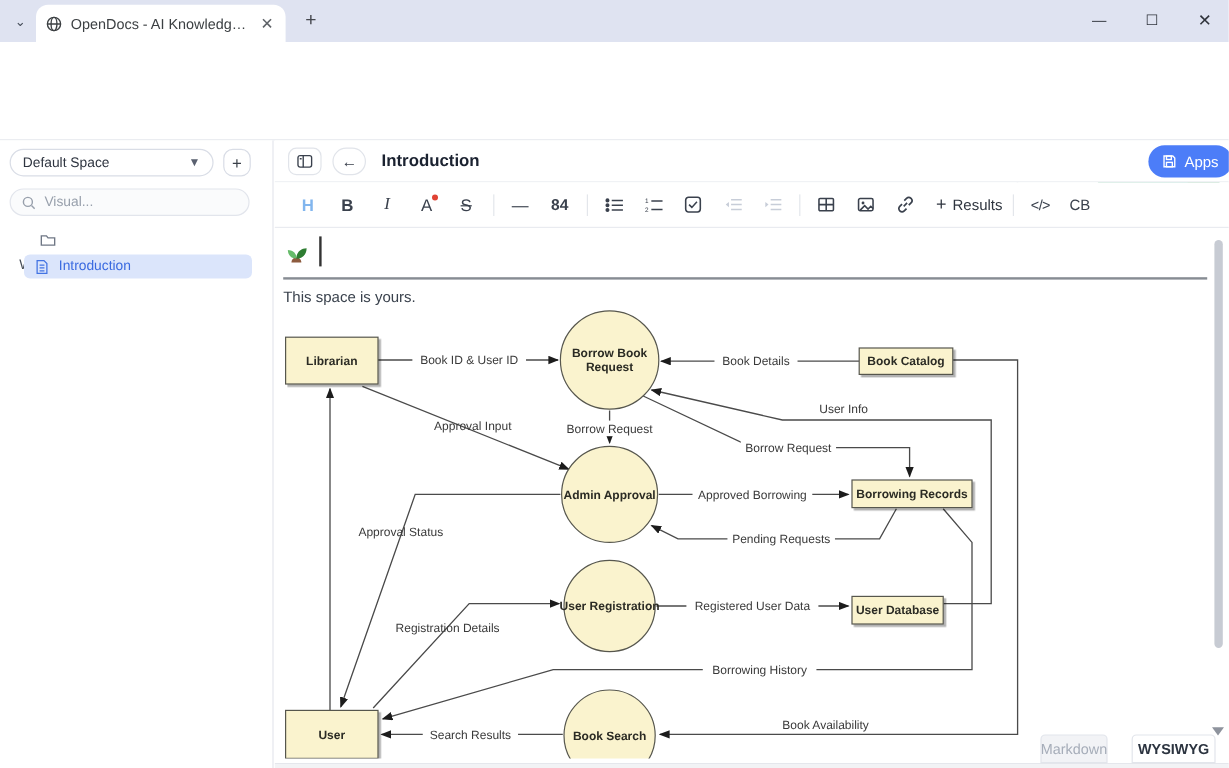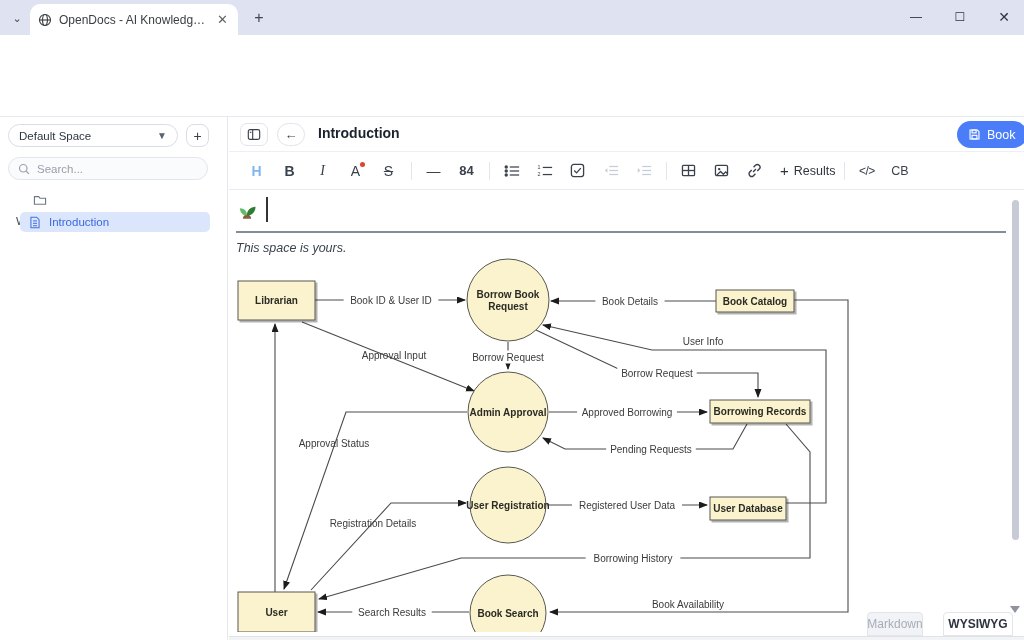--- a/index.html
+++ b/index.html
@@ -63,21 +63,21 @@
   .red-dot { position:absolute; right:4px; top:3px; width:5px; height:5px; border-radius:50%; background:#e04234; }
   .insert-btn { height:24px; display:flex; align-items:center; gap:5px; margin:0 6px; font-size:12.5px; color:#2f353f; cursor:pointer; }
   .insert-btn b { font-size:15px; font-weight:normal; }
   .code-txt { font-size:12px; letter-spacing:-0.5px; }
 
   
   .doc-title-row { left:236px; top:197px; display:flex; align-items:center; gap:8px; }
   .doc-title { font-size:22px; font-weight:bold; color:#222831; }
   .caret { width:2px; height:25px; background:#333; }
   .title-rule { left:236px; top:231px; width:770px; height:2px; background:#878c93; }
-  .doc-para { left:236px; top:241px; font-size:12.5px; color:#3a424d;font-style:italic; }
+  .doc-para { left:236px; top:241px; font-size:12.5px; color:#3a424d; }
 
   
   .mode-tab { top:612px; height:24px; display:flex; align-items:center; justify-content:center; font-size:12px; border:1px solid #e2e5eb; border-radius:4px 4px 0 0; cursor:pointer; z-index:5; }
   #tab-markdown { left:867px; width:56px; background:#f2f3f6; color:#a6adb9; }
   #tab-wysiwyg { left:943px; width:70px; background:#fff; color:#2c3440; font-weight:bold; }
   .editor-bottom-line { left:229px; top:636px; width:795px; height:1px; background:#dfe2e8; z-index:6; }
   .editor-bottom-strip { left:229px; top:637px; width:795px; height:3px; background:#f2f3f5; z-index:6; }
   .scroll-thumb { left:1012px; top:200px; width:7px; height:340px; border-radius:4px; background:#c7cbd3; cursor:pointer; z-index:4; }
   .scroll-down { left:1010px; top:606px; width:0; height:0; border-left:5px solid transparent; border-right:5px solid transparent; border-top:7px solid #8e939d; cursor:pointer; z-index:4; }
 
@@ -186,21 +186,21 @@
   <span class="chev">▼</span>
 </div>
 <div class="abs add-space">+</div>
 <div class="abs search-box">
   <span>
     <svg width="12" height="12" viewBox="0 0 16 16" fill="none" stroke="#98a0ac" stroke-width="1.6">
         <circle cx="7" cy="7" r="5"></circle>
         <line x1="11" y1="11" x2="14.5" y2="14.5"></line>
       </svg>
   </span>
-  <span>Search...</span>
+  <span>Visual...</span>
 </div>
 <div class="abs tree-row">
   <span>
     <svg width="14" height="12" viewBox="0 0 16 14" fill="none" stroke="#6f7785" stroke-width="1.3">
         <path d="M1.5 3h5l1.5 2h6.5v7h-13z"></path>
       </svg>
   </span>
   <span>Welcome</span>
 </div>
 <div class="abs tree-sel">
@@ -228,21 +228,21 @@
 <div class="abs back-btn">←</div>
 <div class="abs doc-nav-title">Introduction</div>
 <div class="abs save-btn">
   <span>
     <svg width="13" height="13" viewBox="0 0 16 16" fill="none" stroke="#fff" stroke-width="1.4">
         <path d="M2.5 2.5h9l2 2v9h-11z"></path>
         <rect x="5" y="9" width="6" height="4.5"></rect>
         <rect x="5" y="2.5" width="5" height="3.5"></rect>
       </svg>
   </span>
-  <span>Book</span>
+  <span>Apps</span>
 </div>
 
 <div class="abs" id="fmt-toolbar">
   <span class="tbtn blue">H</span>
   <span class="tbtn bold">B</span>
   <span class="tbtn italic">I</span>
   <span class="tbtn">
       <span>A</span>
       <i class="red-dot"></i>
     </span>

